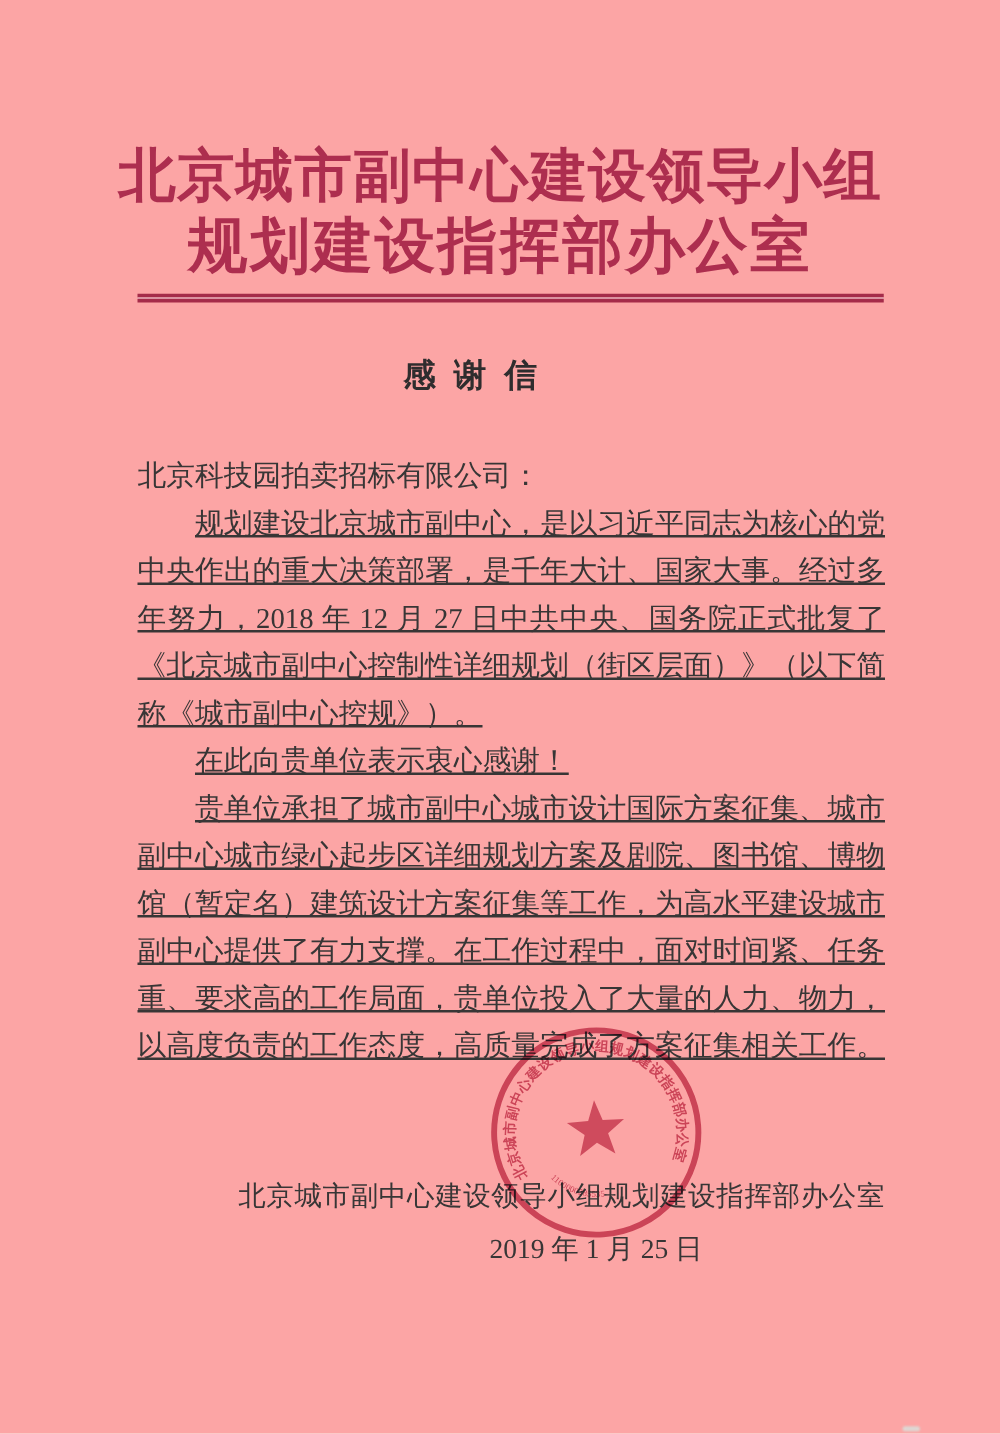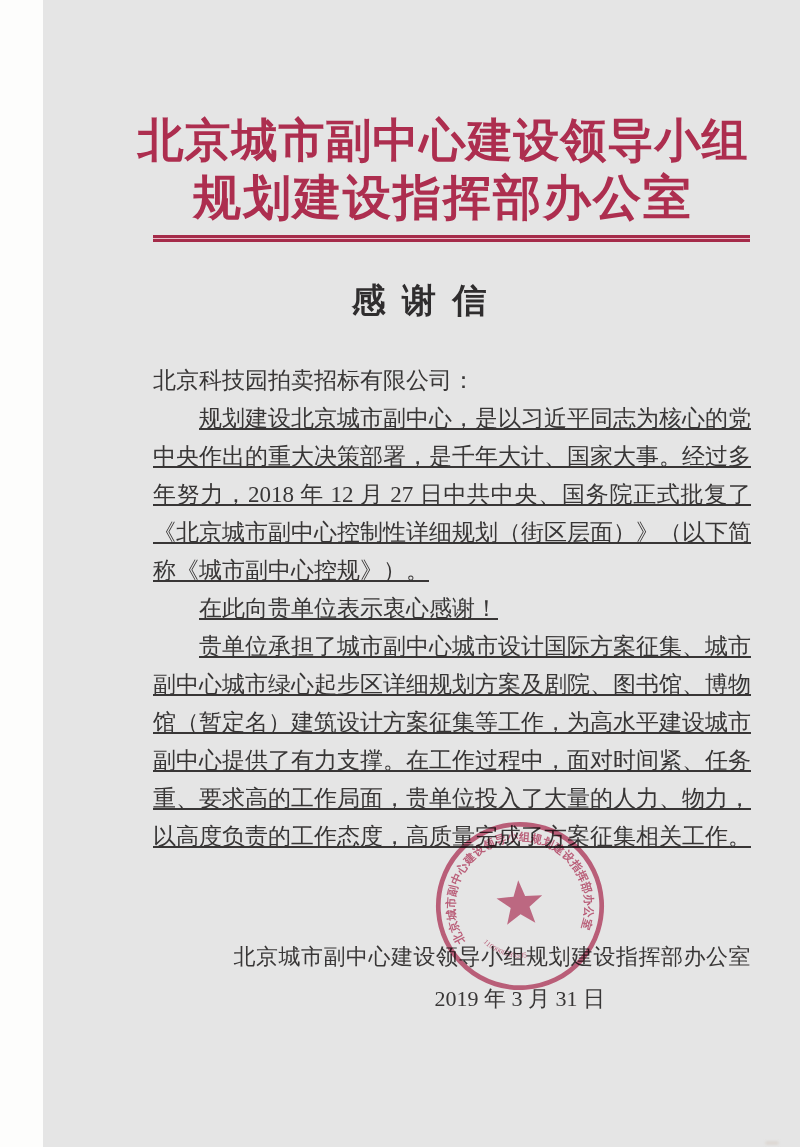--- a/index.html
+++ b/index.html
@@ -4,42 +4,42 @@
 <style>
   html,body{margin:0;padding:0;}
   body{
     width:800px;height:1147px;
     background:#fdfdfc;
     font-family:"Liberation Serif","DejaVu Serif",serif;
     color:#3a3a3a;
     position:relative;
     overflow:hidden;
   }
-  .page{position:absolute;inset:0;background:#e5e5e5;margin-left:43px;}
+  .page{position:absolute;inset:0;background:#fca5a5;}
 
   
   .letterhead{
     position:absolute;top:112px;left:20px;width:760px;
     text-align:center;font-weight:700;
     color:#ad2e4f;
     line-height:57px;font-size:46px;
     letter-spacing:1px;
   }
   .letterhead .line2{font-size:48px;letter-spacing:2px;}
 
   .rule{position:absolute;left:110px;top:235px;width:597px;}
   .rule .thick{height:3px;background:#a52b49;}
   .rule .gap{height:1px;background:#e7bcc7;}
   .rule .thin{height:2.5px;background:#a52b49;}
 
   
   .doc-title{
     position:absolute;top:281px;left:0;width:756px;
     text-align:center;
-    font-size:34px;font-weight:700;line-height:40px;
+    font-size:26px;font-weight:700;line-height:40px;
     letter-spacing:4px;
     color:#2f2d2e;
   }
 
   
   .content{
     position:absolute;top:362px;left:110px;width:598px;
     font-size:23px;line-height:38px;
     text-align:justify;
     color:#383636;
@@ -100,21 +100,21 @@
 
   <div class="doc-title">感 谢 信</div>
 
   <div class="content">
     <div class="salutation">北京科技园拍卖招标有限公司：</div>
     <p>规划建设北京城市副中心，是以习近平同志为核心的党中央作出的重大决策部署，是千年大计、国家大事。经过多年努力，2018 年 12 月 27 日中共中央、国务院正式批复了《北京城市副中心控制性详细规划（街区层面）》（以下简称《城市副中心控规》）。</p>
     <p>在此向贵单位表示衷心感谢！</p>
     <p>贵单位承担了城市副中心城市设计国际方案征集、城市副中心城市绿心起步区详细规划方案及剧院、图书馆、博物馆（暂定名）建筑设计方案征集等工作，为高水平建设城市副中心提供了有力支撑。在工作过程中，面对时间紧、任务重、要求高的工作局面，贵单位投入了大量的人力、物力，以高度负责的工作态度，高质量完成了方案征集相关工作。</p>
 
     <div class="signature">北京城市副中心建设领导小组规划建设指挥部办公室</div>
-    <div class="date-line">2019 年 3 月 31 日</div>
+    <div class="date-line">2019 年 1 月 25 日</div>
   </div>
 
   <svg class="seal" viewBox="0 0 200 200">
     <defs>
       <path id="nameArc" d="M 34.2 138 A 76 76 0 0 1 100 24 A 76 76 0 0 1 165.8 138" fill="none"></path>
       <path id="codeArc" d="M 52.7 136.9 A 60 60 0 0 0 147.3 136.9" fill="none"></path>
     </defs>
     <circle cx="100" cy="100" r="95" fill="none" stroke="#c85375" stroke-width="5.5"></circle>
     <polygon fill="#c85375" fill-opacity="0.92" points="100,70 106.76,88.70 126.63,89.35 110.94,101.55 116.46,120.65 100,109.5 83.54,120.65 89.06,101.55 73.37,89.35 93.24,88.70"></polygon>
     <text class="arc-name">

